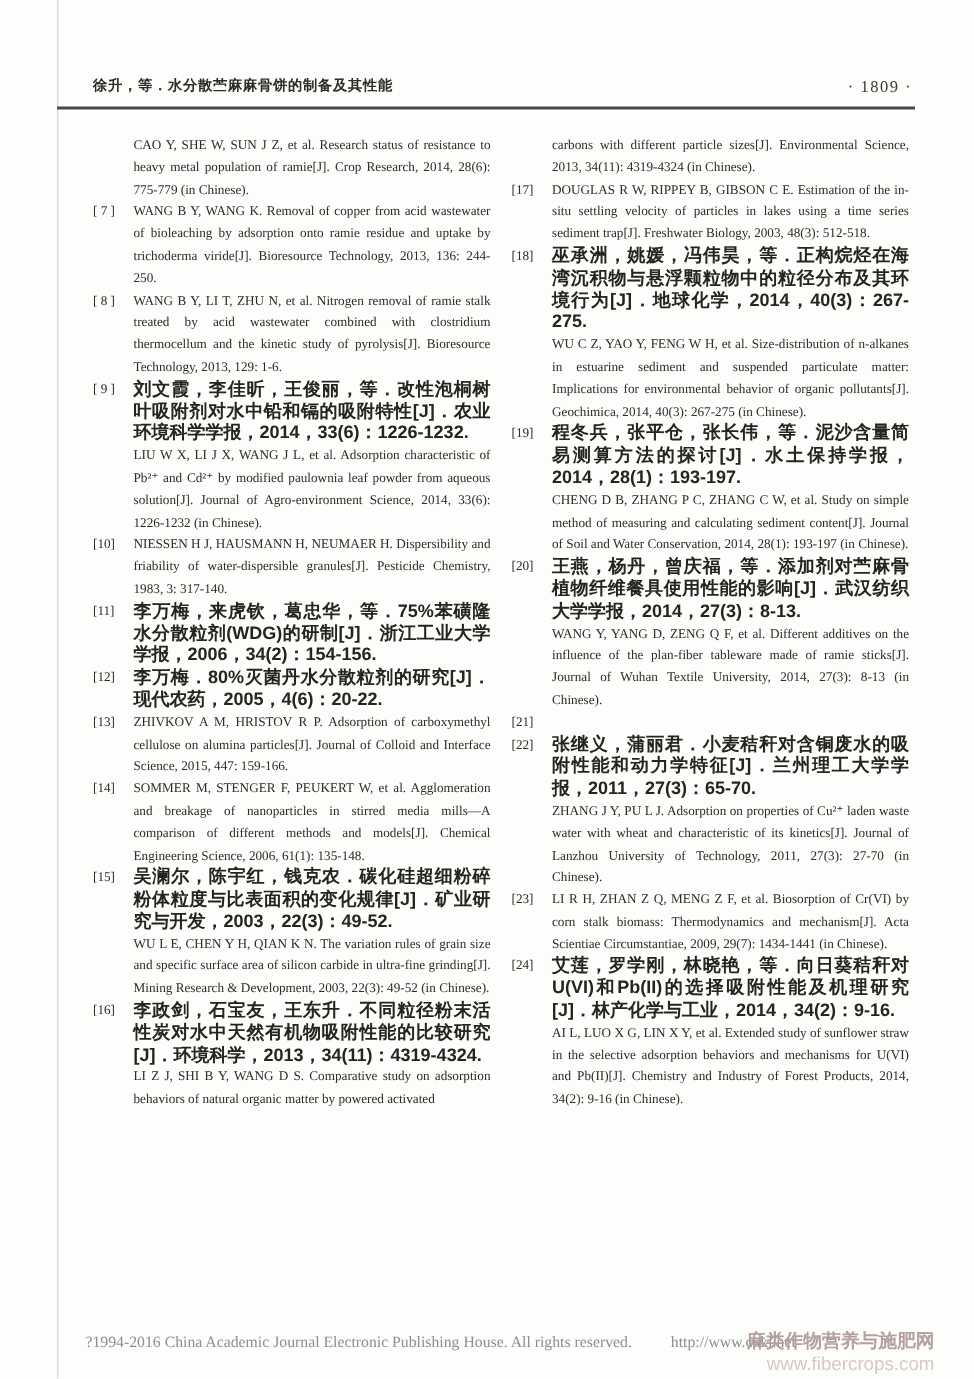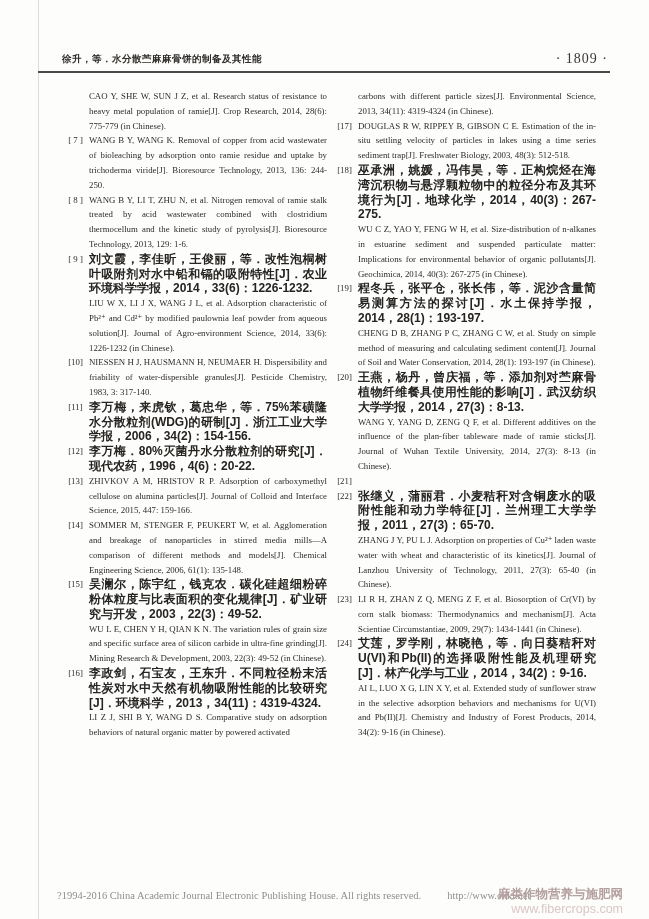--- a/index.html
+++ b/index.html
@@ -4,26 +4,26 @@
 <style>
   html,body{margin:0;padding:0;}
   body{
     width:649px;height:919px;position:relative;overflow:hidden;
     background:#fdfdfc;color:#2e2b28;
     font-family:"Liberation Serif","DejaVu Serif",serif;
   }
   .page-edge-line{position:absolute;left:38px;top:0;width:1px;height:919px;background:#dcdcd8;}
   .page-header{position:absolute;top:51px;left:62px;width:546px;display:flex;justify-content:space-between;align-items:center;}
   .running-title{font-family:"Liberation Sans","DejaVu Sans",sans-serif;font-weight:bold;font-size:9.5px;letter-spacing:.5px;}
-  .page-number{font-size:14px;letter-spacing:1px;color:#3a3733;}
+  .page-number{font-size:11px;letter-spacing:1px;color:#3a3733;}
   .header-rule{position:absolute;top:71px;left:38px;width:572px;height:2px;background:#4a4846;}
-  .columns{position:absolute;top:89px;left:62px;width:546px;display:flex;gap:4px;}
+  .columns{position:absolute;top:89px;left:62px;width:546px;display:flex;gap:14px;}
   .col{width:265px;}
   .ref-entry{display:flex;align-items:flex-start;}
-  .ref-num{flex:none;width:27px;font-size:8.8px;line-height:14.8px;color:#2e2b28;white-space:pre;text-align:center;}
+  .ref-num{flex:none;width:27px;font-size:8.8px;line-height:14.8px;color:#2e2b28;white-space:pre;}
   .ref-body{flex:1;text-align:justify;}
   .ref-body .en{font-size:8.8px;line-height:14.8px;}
   .ref-body .cn{font-family:"Liberation Sans","DejaVu Sans",sans-serif;font-weight:bold;font-size:12px;line-height:14.8px;color:#262421;}
   .page-footer{position:absolute;left:57px;bottom:18px;width:560px;display:flex;gap:26px;align-items:center;
     font-size:10.5px;color:#8f8e8c;white-space:nowrap;}
   .watermark{position:absolute;right:26px;bottom:2px;text-align:right;font-family:"Liberation Sans","DejaVu Sans",sans-serif;line-height:15px;}
   .watermark .wm1{font-size:12.5px;font-weight:bold;color:#b5a0a0;}
   .watermark .wm2{font-size:12.5px;color:#d9c7c5;}
 </style>
 </head>
@@ -73,21 +73,21 @@
       </div>
       <div class="ref-entry">
         <span class="ref-num">[11]</span>
         <div class="ref-body">
           <div class="cn">李万梅，来虎钦，葛忠华，等．75%苯磺隆水分散粒剂(WDG)的研制[J]．浙江工业大学学报，2006，34(2)：154-156.</div>
         </div>
       </div>
       <div class="ref-entry">
         <span class="ref-num">[12]</span>
         <div class="ref-body">
-          <div class="cn">李万梅．80%灭菌丹水分散粒剂的研究[J]．现代农药，1996，4(6)：20-22.</div>
+          <div class="cn">李万梅．80%灭菌丹水分散粒剂的研究[J]．现代农药，2005，4(6)：20-22.</div>
         </div>
       </div>
       <div class="ref-entry">
         <span class="ref-num">[13]</span>
         <div class="ref-body">
           <div class="en">ZHIVKOV A M, HRISTOV R P. Adsorption of carboxymethyl cellulose on alumina particles[J]. Journal of Colloid and Interface Science, 2015, 447: 159-166.</div>
         </div>
       </div>
       <div class="ref-entry">
         <span class="ref-num">[14]</span>
@@ -144,21 +144,21 @@
           <div class="en">WANG Y, YANG D, ZENG Q F, et al. Different additives on the influence of the plan-fiber tableware made of ramie sticks[J]. Journal of Wuhan Textile University, 2014, 27(3): 8-13 (in Chinese).</div>
         </div>
       </div>
       <div class="ref-entry">
         <span class="ref-num">[21]</span>
       </div>
       <div class="ref-entry">
         <span class="ref-num">[22]</span>
         <div class="ref-body">
           <div class="cn">张继义，蒲丽君．小麦秸秆对含铜废水的吸附性能和动力学特征[J]．兰州理工大学学报，2011，27(3)：65-70.</div>
-          <div class="en">ZHANG J Y, PU L J. Adsorption on properties of Cu²⁺ laden waste water with wheat and characteristic of its kinetics[J]. Journal of Lanzhou University of Technology, 2011, 27(3): 65-40 (in Chinese).</div>
+          <div class="en">ZHANG J Y, PU L J. Adsorption on properties of Cu²⁺ laden waste water with wheat and characteristic of its kinetics[J]. Journal of Lanzhou University of Technology, 2011, 27(3): 27-70 (in Chinese).</div>
         </div>
       </div>
       <div class="ref-entry">
         <span class="ref-num">[23]</span>
         <div class="ref-body">
           <div class="en">LI R H, ZHAN Z Q, MENG Z F, et al. Biosorption of Cr(VI) by corn stalk biomass: Thermodynamics and mechanism[J]. Acta Scientiae Circumstantiae, 2009, 29(7): 1434-1441 (in Chinese).</div>
         </div>
       </div>
       <div class="ref-entry">
         <span class="ref-num">[24]</span>

